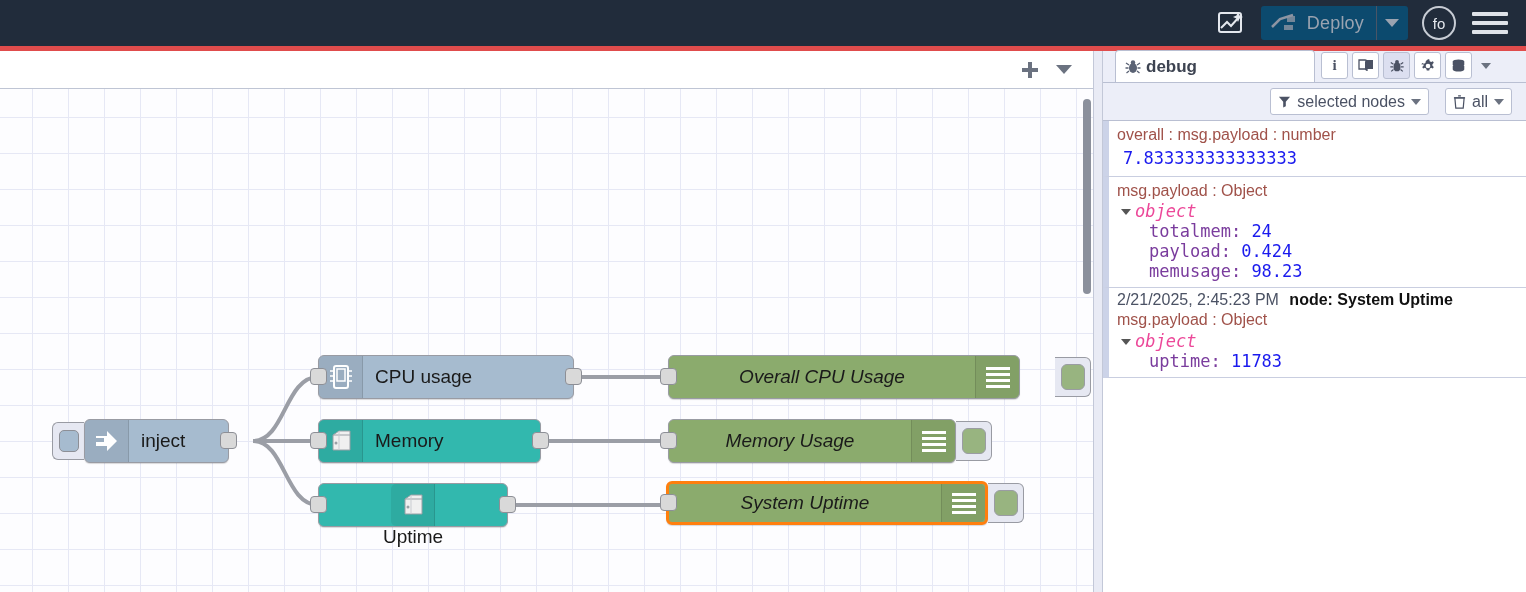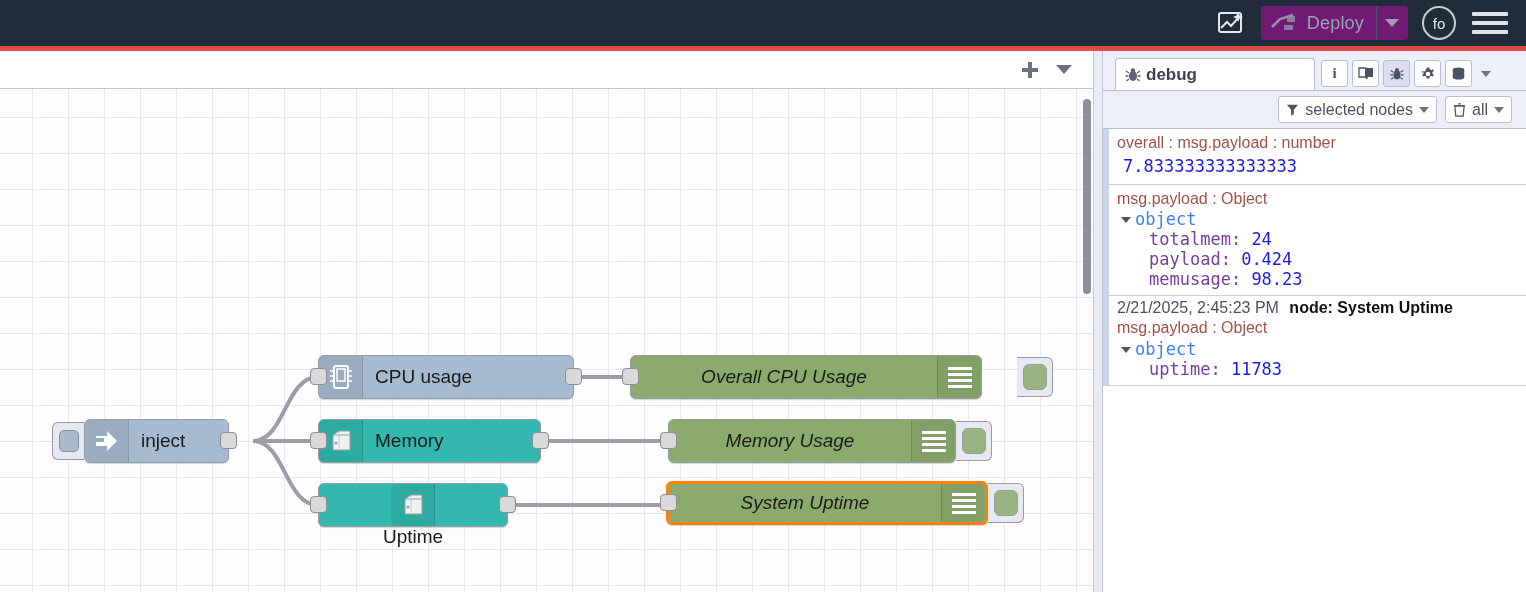--- a/index.html
+++ b/index.html
@@ -19,21 +19,21 @@
   .header-red {
     position: absolute; left: 0; top: 46px; width: 1526px; height: 5px;
     background: #e04c4c;
   }
   .hdr-icon-btn {
     width: 40px; height: 40px; display: flex; align-items: center;
     justify-content: center; cursor: pointer;
   }
   .deploy-btn {
     display: flex; align-items: center; height: 34px;
-    background: #701a75; border-radius: 3px; margin: 0 14px 0 10px;
+    background: #0c4a6e; border-radius: 3px; margin: 0 14px 0 10px;
     cursor: pointer; padding: 0 2px 0 10px;
   }
   .deploy-label {
     color: #9aa3b0; font-size: 18px; padding: 0 12px 0 10px;
     letter-spacing: .2px;
   }
   .deploy-caret {
     width: 30px; height: 34px; display: flex; align-items: center;
     justify-content: center; border-left: 1px solid #4a5566;
   }
@@ -129,42 +129,42 @@
 
   svg.wires { position: absolute; left: 0; top: 0; width: 1093px; height: 503px;
     pointer-events: none; }
 
   
   .sidebar {
     position: absolute; left: 1103px; top: 51px; width: 423px; height: 541px;
     background: #eceef8; display: flex; flex-direction: column;
   }
   .sb-tabs {
-    height: 40px; display: flex; align-items: flex-end; padding-left: 12px;
+    height: 32px; display: flex; align-items: flex-end; padding-left: 12px;
     background: #eceef8; border-bottom: 1px solid #b9bfd2; position: relative;
   }
   .sb-tab {
     height: 32px; display: flex; align-items: center; gap: 4px;
     background: #fff; border: 1px solid #b9bfd2; border-bottom: none;
     border-radius: 4px 4px 0 0; padding: 0 14px 0 8px; min-width: 200px;
     font-size: 17px; font-weight: bold; color: #3d4351; cursor: pointer;
   }
   .sb-tab-icons { display: flex; align-items: center; gap: 4px;
     margin-left: 6px; padding-bottom: 3px; }
   .sb-ico {
     width: 27px; height: 27px; border: 1px solid #b9bfd2; background: #fff;
     border-radius: 3px; display: flex; align-items: center;
     justify-content: center; cursor: pointer; color: #4b5264; font-size: 15px;
   }
   .sb-ico.active { background: #dcdff0; }
   .sb-ico.plain { border: none; background: transparent; width: 20px; }
 
   .sb-toolbar {
     height: 38px; display: flex; align-items: center; justify-content: flex-end;
-    gap: 8px; padding-right: 14px; background: #eceef8;
+    gap: 16px; padding-right: 14px; background: #eceef8;
     border-bottom: 1px solid #b9bfd2;
   }
   .sb-btn {
     display: flex; align-items: center; gap: 6px; height: 27px;
     border: 1px solid #b9bfd2; background: #fff; border-radius: 3px;
     padding: 0 7px; font-size: 16px; color: #4b5264; cursor: pointer;
   }
   .caret { width: 0; height: 0; border-left: 5px solid transparent;
     border-right: 5px solid transparent; border-top: 6px solid #6b7280; }
 
@@ -179,21 +179,21 @@
     font-size: 16px; }
   .msg-topic { font-size: 16px; color: #a0524a; line-height: 1.35; }
   .msg-value {
     font-family: "DejaVu Sans Mono", monospace; font-size: 17px;
     color: #1a1aee; padding: 2px 0 2px 6px;
   }
   .obj-row {
     font-family: "DejaVu Sans Mono", monospace; font-size: 17px;
     padding-left: 10px; color: #3d4351;
   }
-  .obj-toggle { color: #3b82f6; padding-left: 4px; }
+  .obj-toggle { font-style: italic; color: #ec4899; padding-left: 4px; }
   .obj-toggle .tri { display: inline-block; width: 0; height: 0;
     border-left: 5px solid transparent; border-right: 5px solid transparent;
     border-top: 6px solid #555; margin-right: 4px; vertical-align: 2px; }
   .obj-key { color: #7a3c9d; padding-left: 22px; }
   .obj-val { color: #1a1aee; }
 </style>
 </head>
 <body>
 
 <div id="app">
@@ -310,21 +310,21 @@
             <path d="M7 9 L24 9" stroke="#9aa0a6" stroke-width="1"></path>
             <path d="M13 5 L13 24" stroke="#c9ccd1" stroke-width="1"></path>
             <circle cx="10" cy="17" r="1.5" fill="#9aa0a6"></circle>
           </svg>
         </div>
         <div class="node-label">Uptime</div>
         <div class="port out"></div>
       </div>
     </div>
 
-    <div class="node" style="left:630px; top:266px;gap:35px;">
+    <div class="node" style="left:668px; top:266px;gap:35px;">
       <div class="node-body" style="background:#8bab6d; width:352px;">
         <div class="port in"></div>
         <div class="node-label center">Overall CPU Usage</div>
         <div class="node-icon-box" style="background:rgba(0,0,0,.06); border-right:none; border-left:1px solid rgba(0,0,0,.12); border-radius:0 5px 5px 0;">
           <span class="lines-icon">
               <span></span>
               <span></span>
               <span></span>
               <span></span>
             </span>

